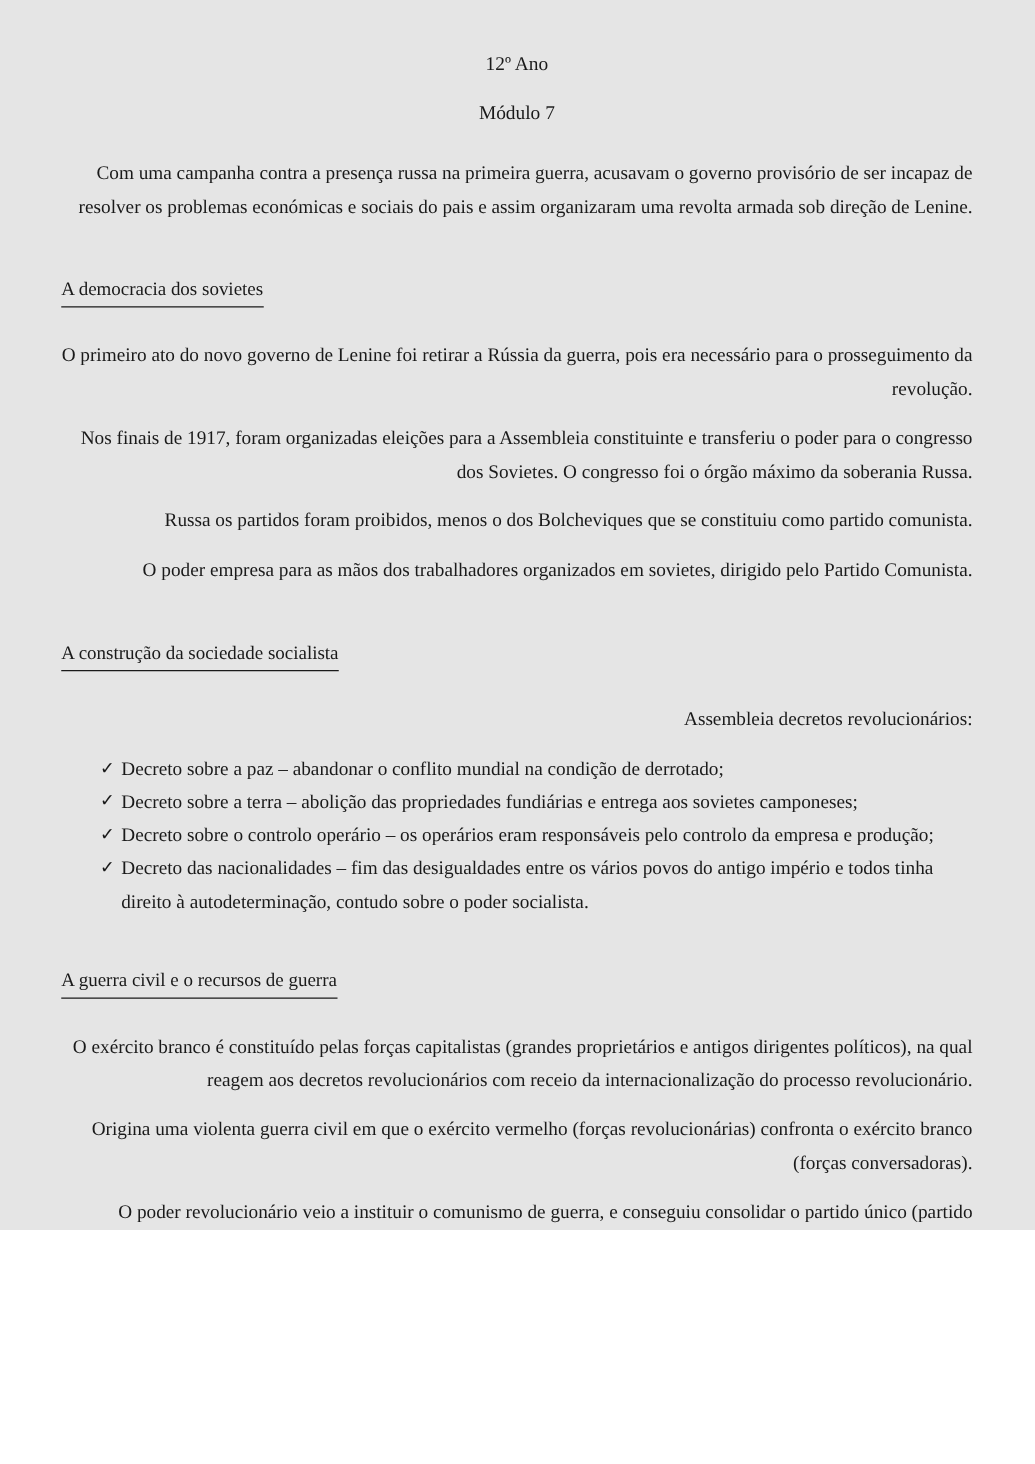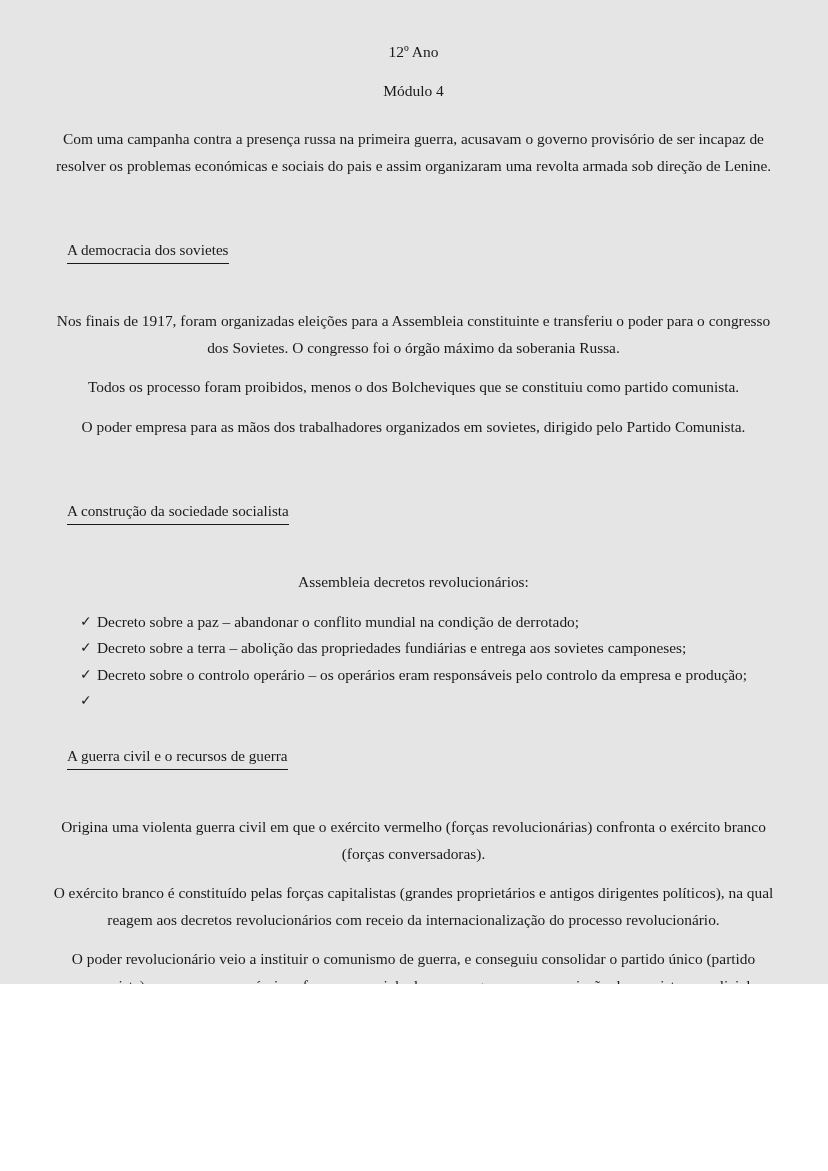--- a/index.html
+++ b/index.html
@@ -35,35 +35,35 @@
     line-height: 1.0;
     color: #1a1a1a;
   }
   .doc-header .line.year { margin-bottom: 0; }
   .doc-header .line.module { margin-top: 23px; }
 
   
   .para {
     font-size: 15.4px;
     line-height: 26.5px;
-    text-align: center;
+    text-align: right;
     margin: 0 0 13px 0;
     color: #1a1a1a;
   }
 
   .section-heading {
     font-size: 15.2px;
     line-height: 24px;
     margin: 0 0 13px 0;
     color: #1a1a1a;
     display: inline-block;
     border-bottom: 1px solid #1a1a1a;
     padding-bottom: 1px;
   }
-  .heading-wrap { margin: 18px; }
+  .heading-wrap { margin: 0; }
 
   .gap-before-heading { height: 28px; }
 
   
   .check-list {
     margin: 0 0 0 0;
     padding: 0;
     list-style: none;
   }
   .check-list li {
@@ -96,39 +96,40 @@
 </style>
 </head>
 <body>
 
 <div class="page">
 
   <div class="content">
 
     <div class="doc-header">
       <div class="line year">12º Ano</div>
-      <div class="line module">Módulo 4</div>
+      <div class="line module">Módulo 7</div>
     </div>
 
     <div style="height:28px"></div>
 
     <p class="para">Com uma campanha contra a presença russa na primeira guerra, acusavam o governo provisório de ser incapaz de resolver os problemas económicas e sociais do pais e assim organizaram uma revolta armada sob direção de Lenine.</p>
 
     <div class="gap-before-heading"></div>
 
     <div class="heading-wrap">
       <span class="section-heading">A democracia dos sovietes</span>
     </div>
 
     <div style="height:13px"></div>
 
+    <p class="para">O primeiro ato do novo governo de Lenine foi retirar a Rússia da guerra, pois era necessário para o prosseguimento da revolução.</p>
 
     <p class="para">Nos finais de 1917, foram organizadas eleições para a Assembleia constituinte e transferiu o poder para o congresso dos Sovietes. O congresso foi o órgão máximo da soberania Russa.</p>
 
-    <p class="para">Todos os processo foram proibidos, menos o dos Bolcheviques que se constituiu como partido comunista.</p>
+    <p class="para">Russa os partidos foram proibidos, menos o dos Bolcheviques que se constituiu como partido comunista.</p>
 
     <p class="para">O poder empresa para as mãos dos trabalhadores organizados em sovietes, dirigido pelo Partido Comunista.</p>
 
     <div class="gap-before-heading"></div>
 
     <div class="heading-wrap">
       <span class="section-heading">A construção da sociedade socialista</span>
     </div>
 
     <div style="height:13px"></div>
@@ -143,34 +144,35 @@
       <li>
         <span class="check-icon">✓</span>
         <span>Decreto sobre a terra – abolição das propriedades fundiárias e entrega aos sovietes camponeses;</span>
       </li>
       <li>
         <span class="check-icon">✓</span>
         <span>Decreto sobre o controlo operário – os operários eram responsáveis pelo controlo da empresa e produção;</span>
       </li>
       <li>
         <span class="check-icon">✓</span>
+        <span>Decreto das nacionalidades – fim das desigualdades entre os vários povos do antigo império e todos tinha direito à autodeterminação, contudo sobre o poder socialista.</span>
       </li>
     </ul>
 
     <div style="height:38px"></div>
 
     <div class="heading-wrap">
       <span class="section-heading">A guerra civil e o recursos de guerra</span>
     </div>
 
     <div style="height:13px"></div>
 
+    <p class="para">O exército branco é constituído pelas forças capitalistas (grandes proprietários e antigos dirigentes políticos), na qual reagem aos decretos revolucionários com receio da internacionalização do processo revolucionário.</p>
+
     <p class="para">Origina uma violenta guerra civil em que o exército vermelho (forças revolucionárias) confronta o exército branco (forças conversadoras).</p>
-
-    <p class="para">O exército branco é constituído pelas forças capitalistas (grandes proprietários e antigos dirigentes políticos), na qual reagem aos decretos revolucionários com receio da internacionalização do processo revolucionário.</p>
 
     <p class="para">O poder revolucionário veio a instituir o comunismo de guerra, e conseguiu consolidar o partido único (partido comunista), os recursos económicos foram encaminhados para a guerra, para a criação de um sistema policial persecutório e repressivo.</p>
 
     <p class="para">A democracia dos sovietes acabou e tudo foi nacionalizado.</p>
 
   </div>
 
   <div class="page-number">5</div>
 
 </div>

